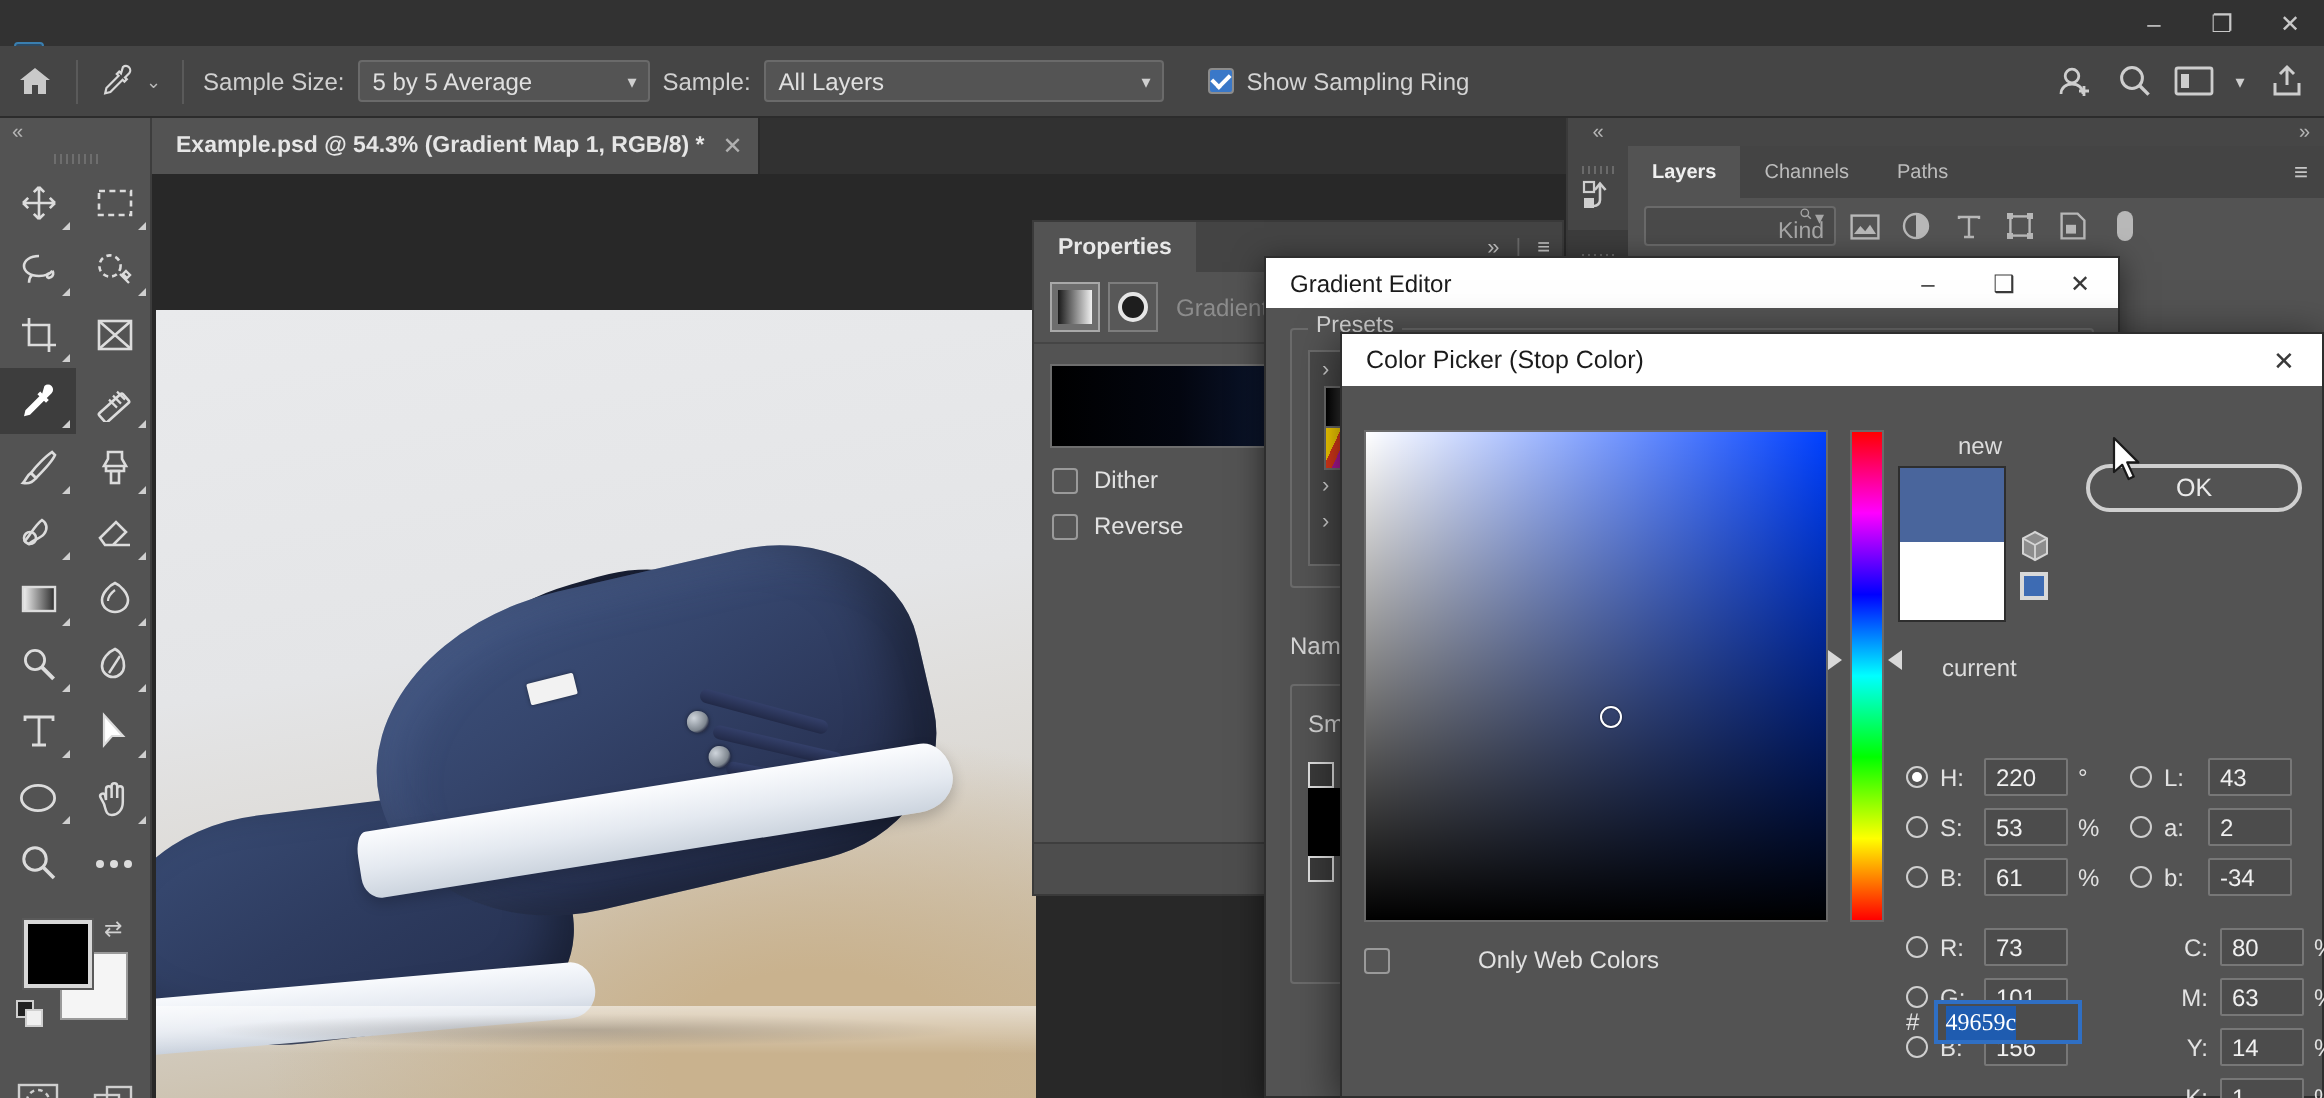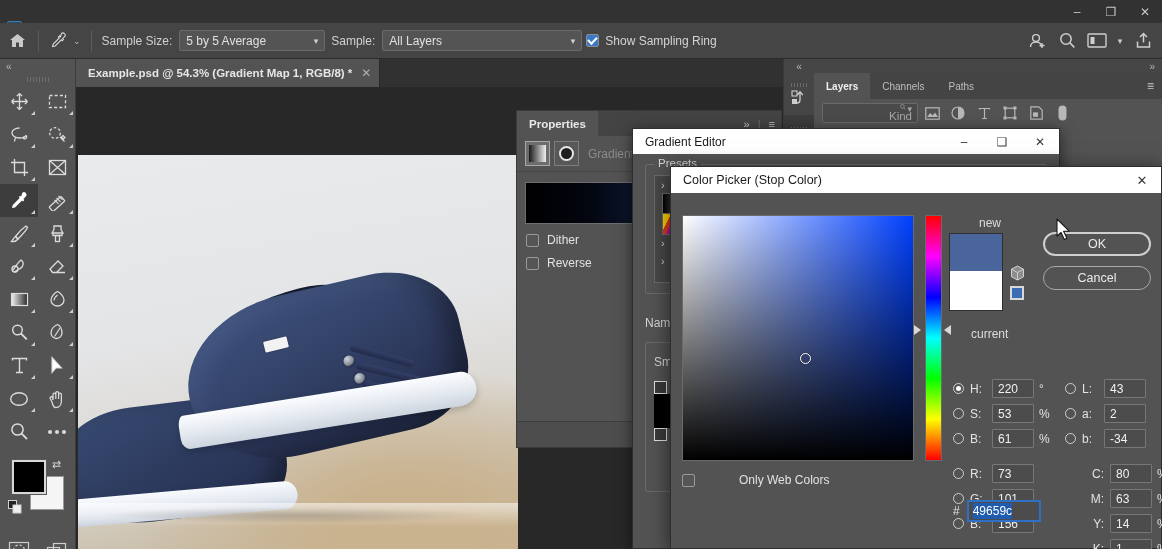--- a/index.html
+++ b/index.html
@@ -48,21 +48,21 @@
   .opt-sep { width:1px; height:22px; background:#5a5a5a; margin:0 4px; }
   .opt-tool { width:30px; display:flex; align-items:center; justify-content:center; }
   .opt-caret { font-size:9px; color:#bbb; margin-right:6px; }
   .opt-label { font-size:12px; color:#d0d0d0; margin:0 7px 0 6px; }
   .opt-select {
     height:21px; background:#545454; border:1px solid #6a6a6a; border-radius:2px;
     display:flex; align-items:center; padding:0 6px; font-size:12px; color:#e0e0e0;
     position:relative;
   }
   .opt-select .chev { position:absolute; right:6px; font-size:9px; color:#cfcfcf; }
-  .chk-row { display:flex; align-items:center; margin-left:4px; }
+  .chk-row { display:flex; align-items:center; margin-left:22px; }
   .chk-box {
     width:13px; height:13px; border:1px solid #8c8c8c; background:#3a78c8;
     border-radius:2px; display:flex; align-items:center; justify-content:center;
     margin-right:6px;
   }
   .chk-box.on::after { content:""; width:7px; height:4px; border-left:2px solid #fff;
     border-bottom:2px solid #fff; transform:rotate(-45deg) translate(1px,-1px); }
   .opt-right { position:absolute; right:6px; display:flex; align-items:center; gap:4px; }
   .opt-icon { width:26px; height:26px; display:flex; align-items:center; justify-content:center; }
 
@@ -362,21 +362,21 @@
     display:flex; align-items:center; padding-left:5px;
   }
   .funit { font-size:12px; color:#e2e2e2; margin-left:5px; width:12px; }
   .fcol-left { position:absolute; left:0; top:0; width:104px; }
   .fcol-right { position:absolute; left:112px; top:0; width:104px; }
 
   .hexrow { position:absolute; left:282px; top:308px; display:flex; align-items:center; }
   .hexrow .hash { font-size:12px; color:#e2e2e2; margin-right:8px; }
   .hexinput {
     width:72px; height:20px; background:#4c4c4c; border:1px solid #2f6fc4;
-    outline:1px solid #2f6fc4; display:flex; align-items:center; padding-left:4px;
+    outline:1px solid #2f6fc4; display:flex; align-items:center; padding-left:4px;font-family:Liberation Serif, serif;
   }
   .hexinput span { background:#1f5cb0; color:#fff; font-size:12px; padding:1px 0; }
 
   .webchk { position:absolute; left:11px; top:280px; display:flex; align-items:center;gap:36px; }
   .webchk .bx { width:13px; height:13px; border:1px solid #9a9a9a; background:#555;
     border-radius:2px; margin-right:8px; }
   .webchk span { font-size:12px; color:#e2e2e2; }
 
   .cursor-arrow { position:absolute; left:1056px; top:218px; z-index:99; }
 </style>
@@ -819,21 +819,20 @@
       <div class="lbl-cur">current</div>
       <div class="icon-gamut">
         <svg width="15" height="16" viewBox="0 0 15 16">
             <path d="M7.5 1l6 3.2v7.6L7.5 15l-6-3.2V4.2z" fill="#8d8d8d" stroke="#d4d4d4" stroke-width="1"></path>
             <path d="M1.5 4.2l6 3.3 6-3.3M7.5 7.5V15" fill="none" stroke="#d4d4d4" stroke-width="0.9"></path>
           </svg>
       </div>
       <div class="icon-web"></div>
 
       <div class="cp-btn primary">OK</div>
-      <div class="cp-btn cancel">Cancel</div>
 
       <div class="fields">
         <div class="fcol-left">
           <div class="frow">
             <div class="radio on"></div>
             <div class="flab">H:</div>
             <div class="finput">220</div>
             <div class="funit">°</div>
           </div>
           <div class="frow">

